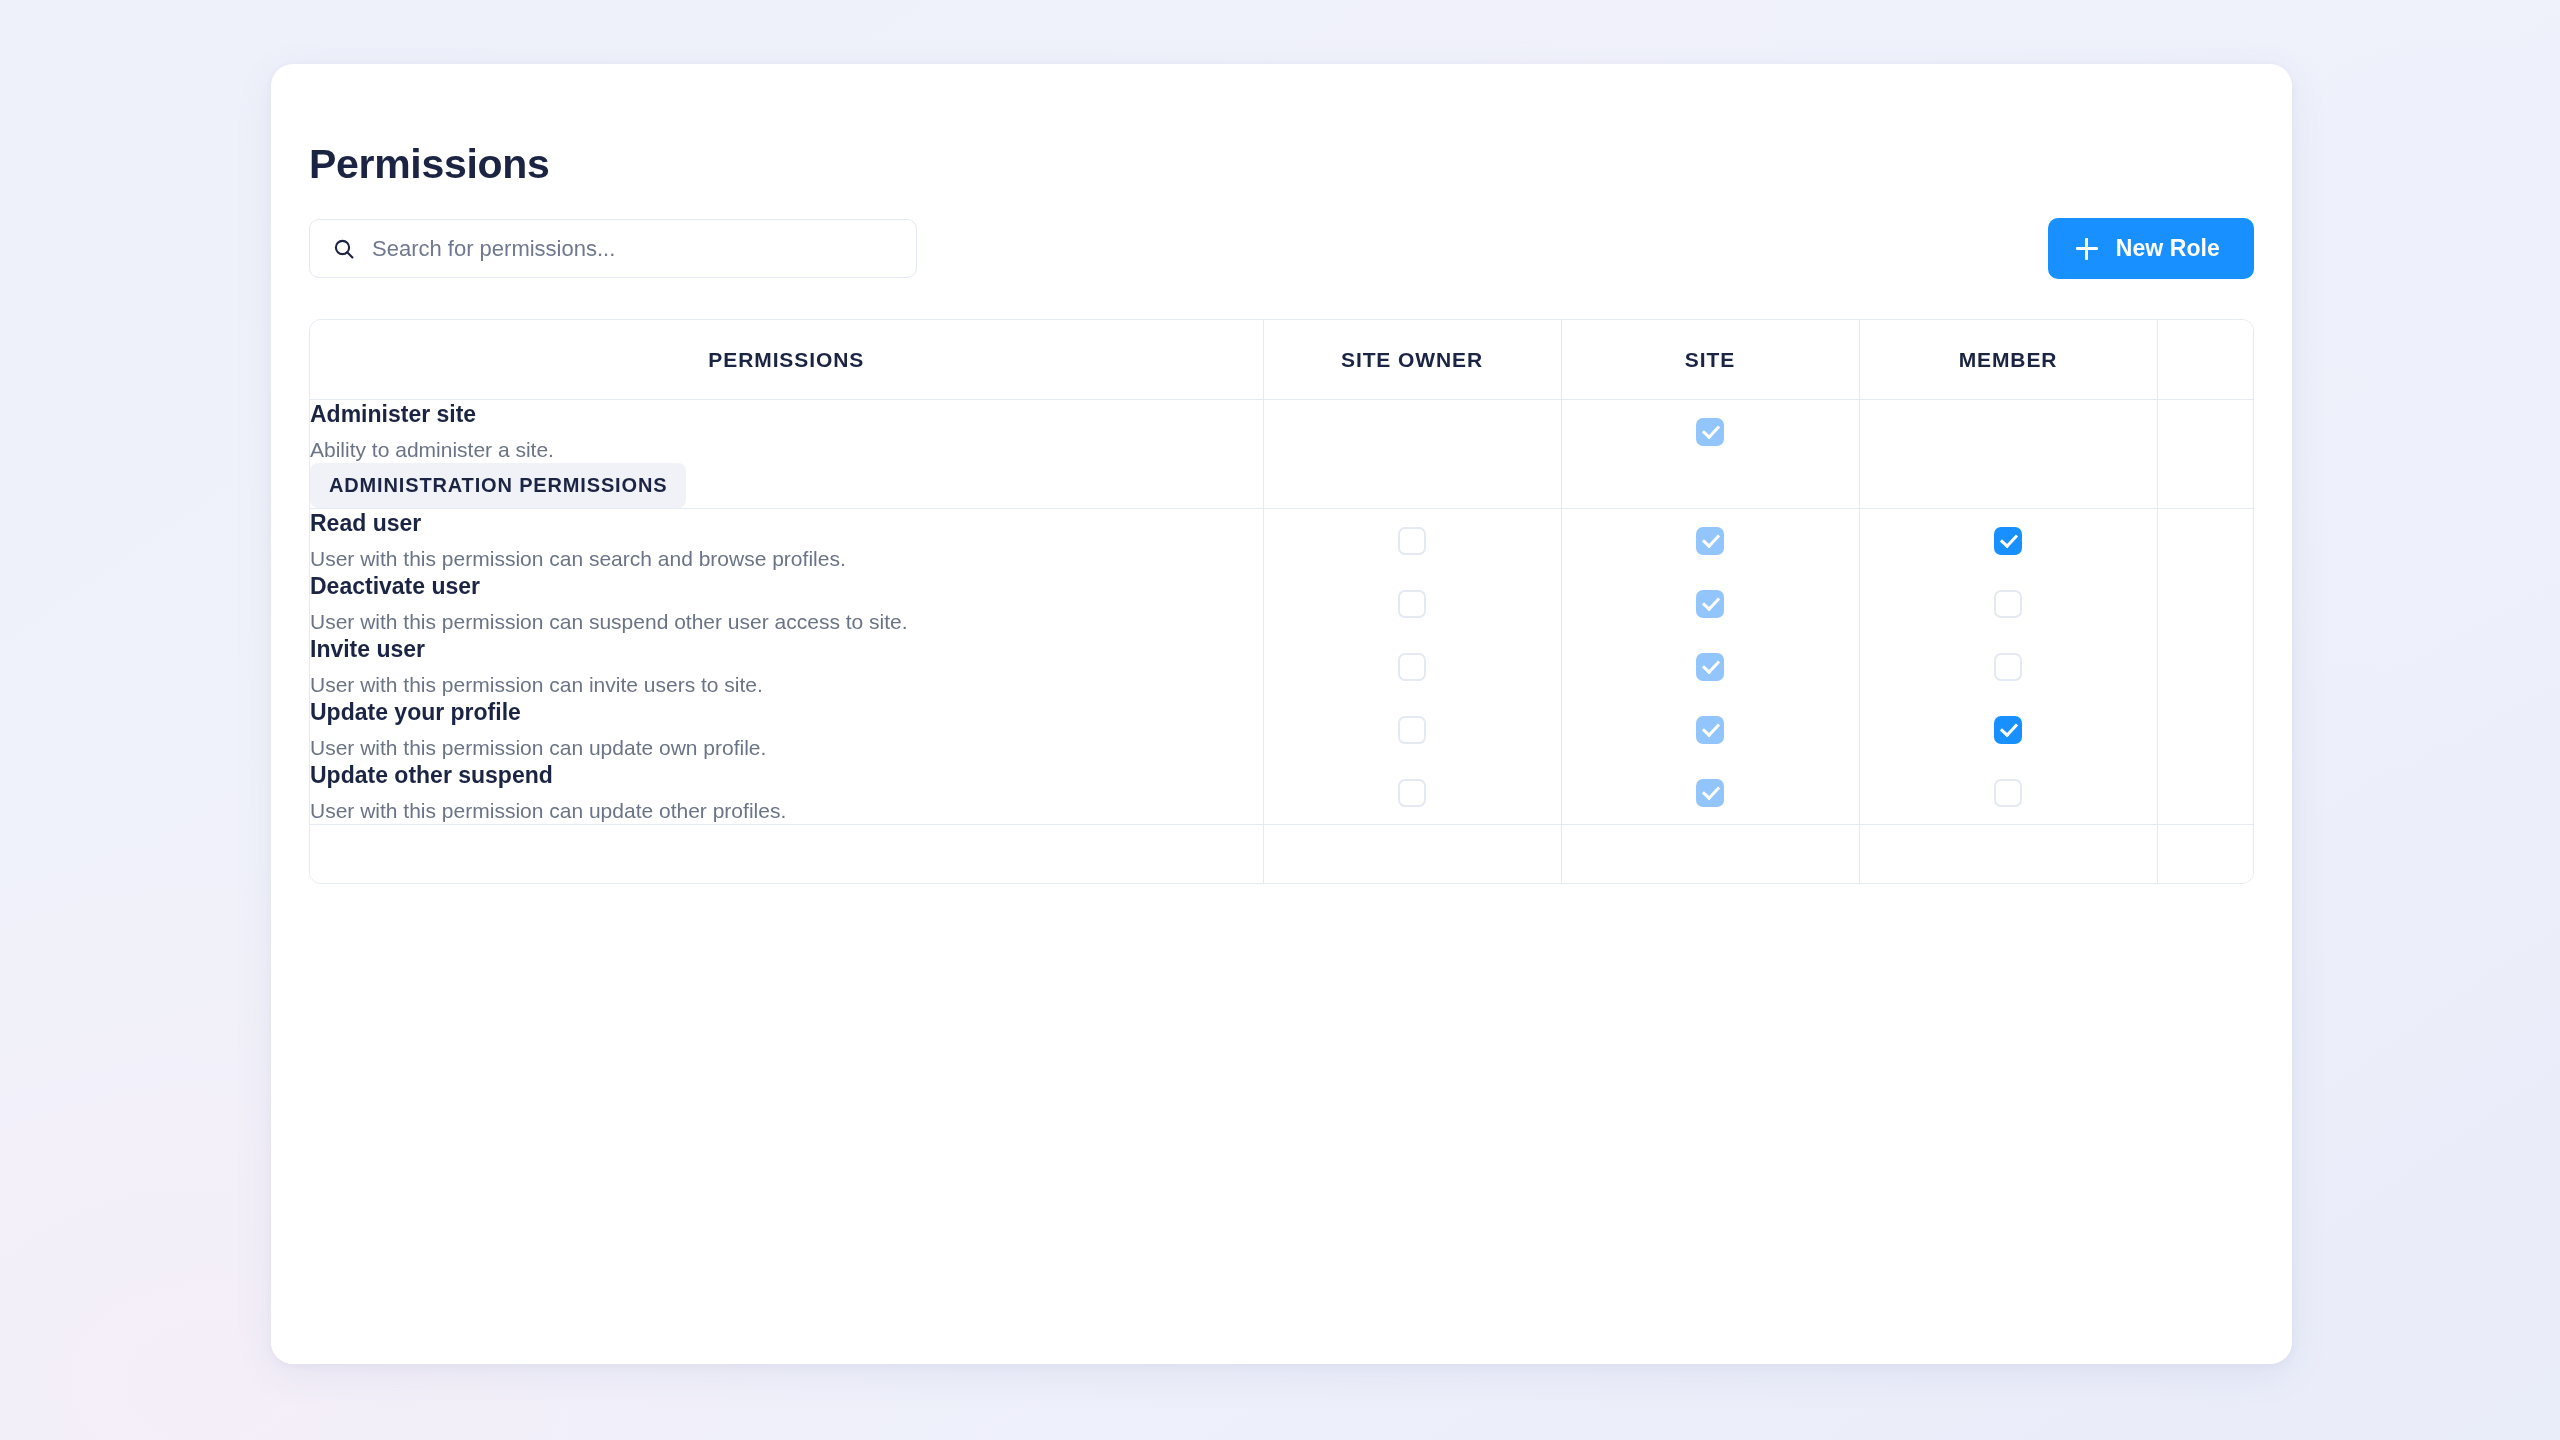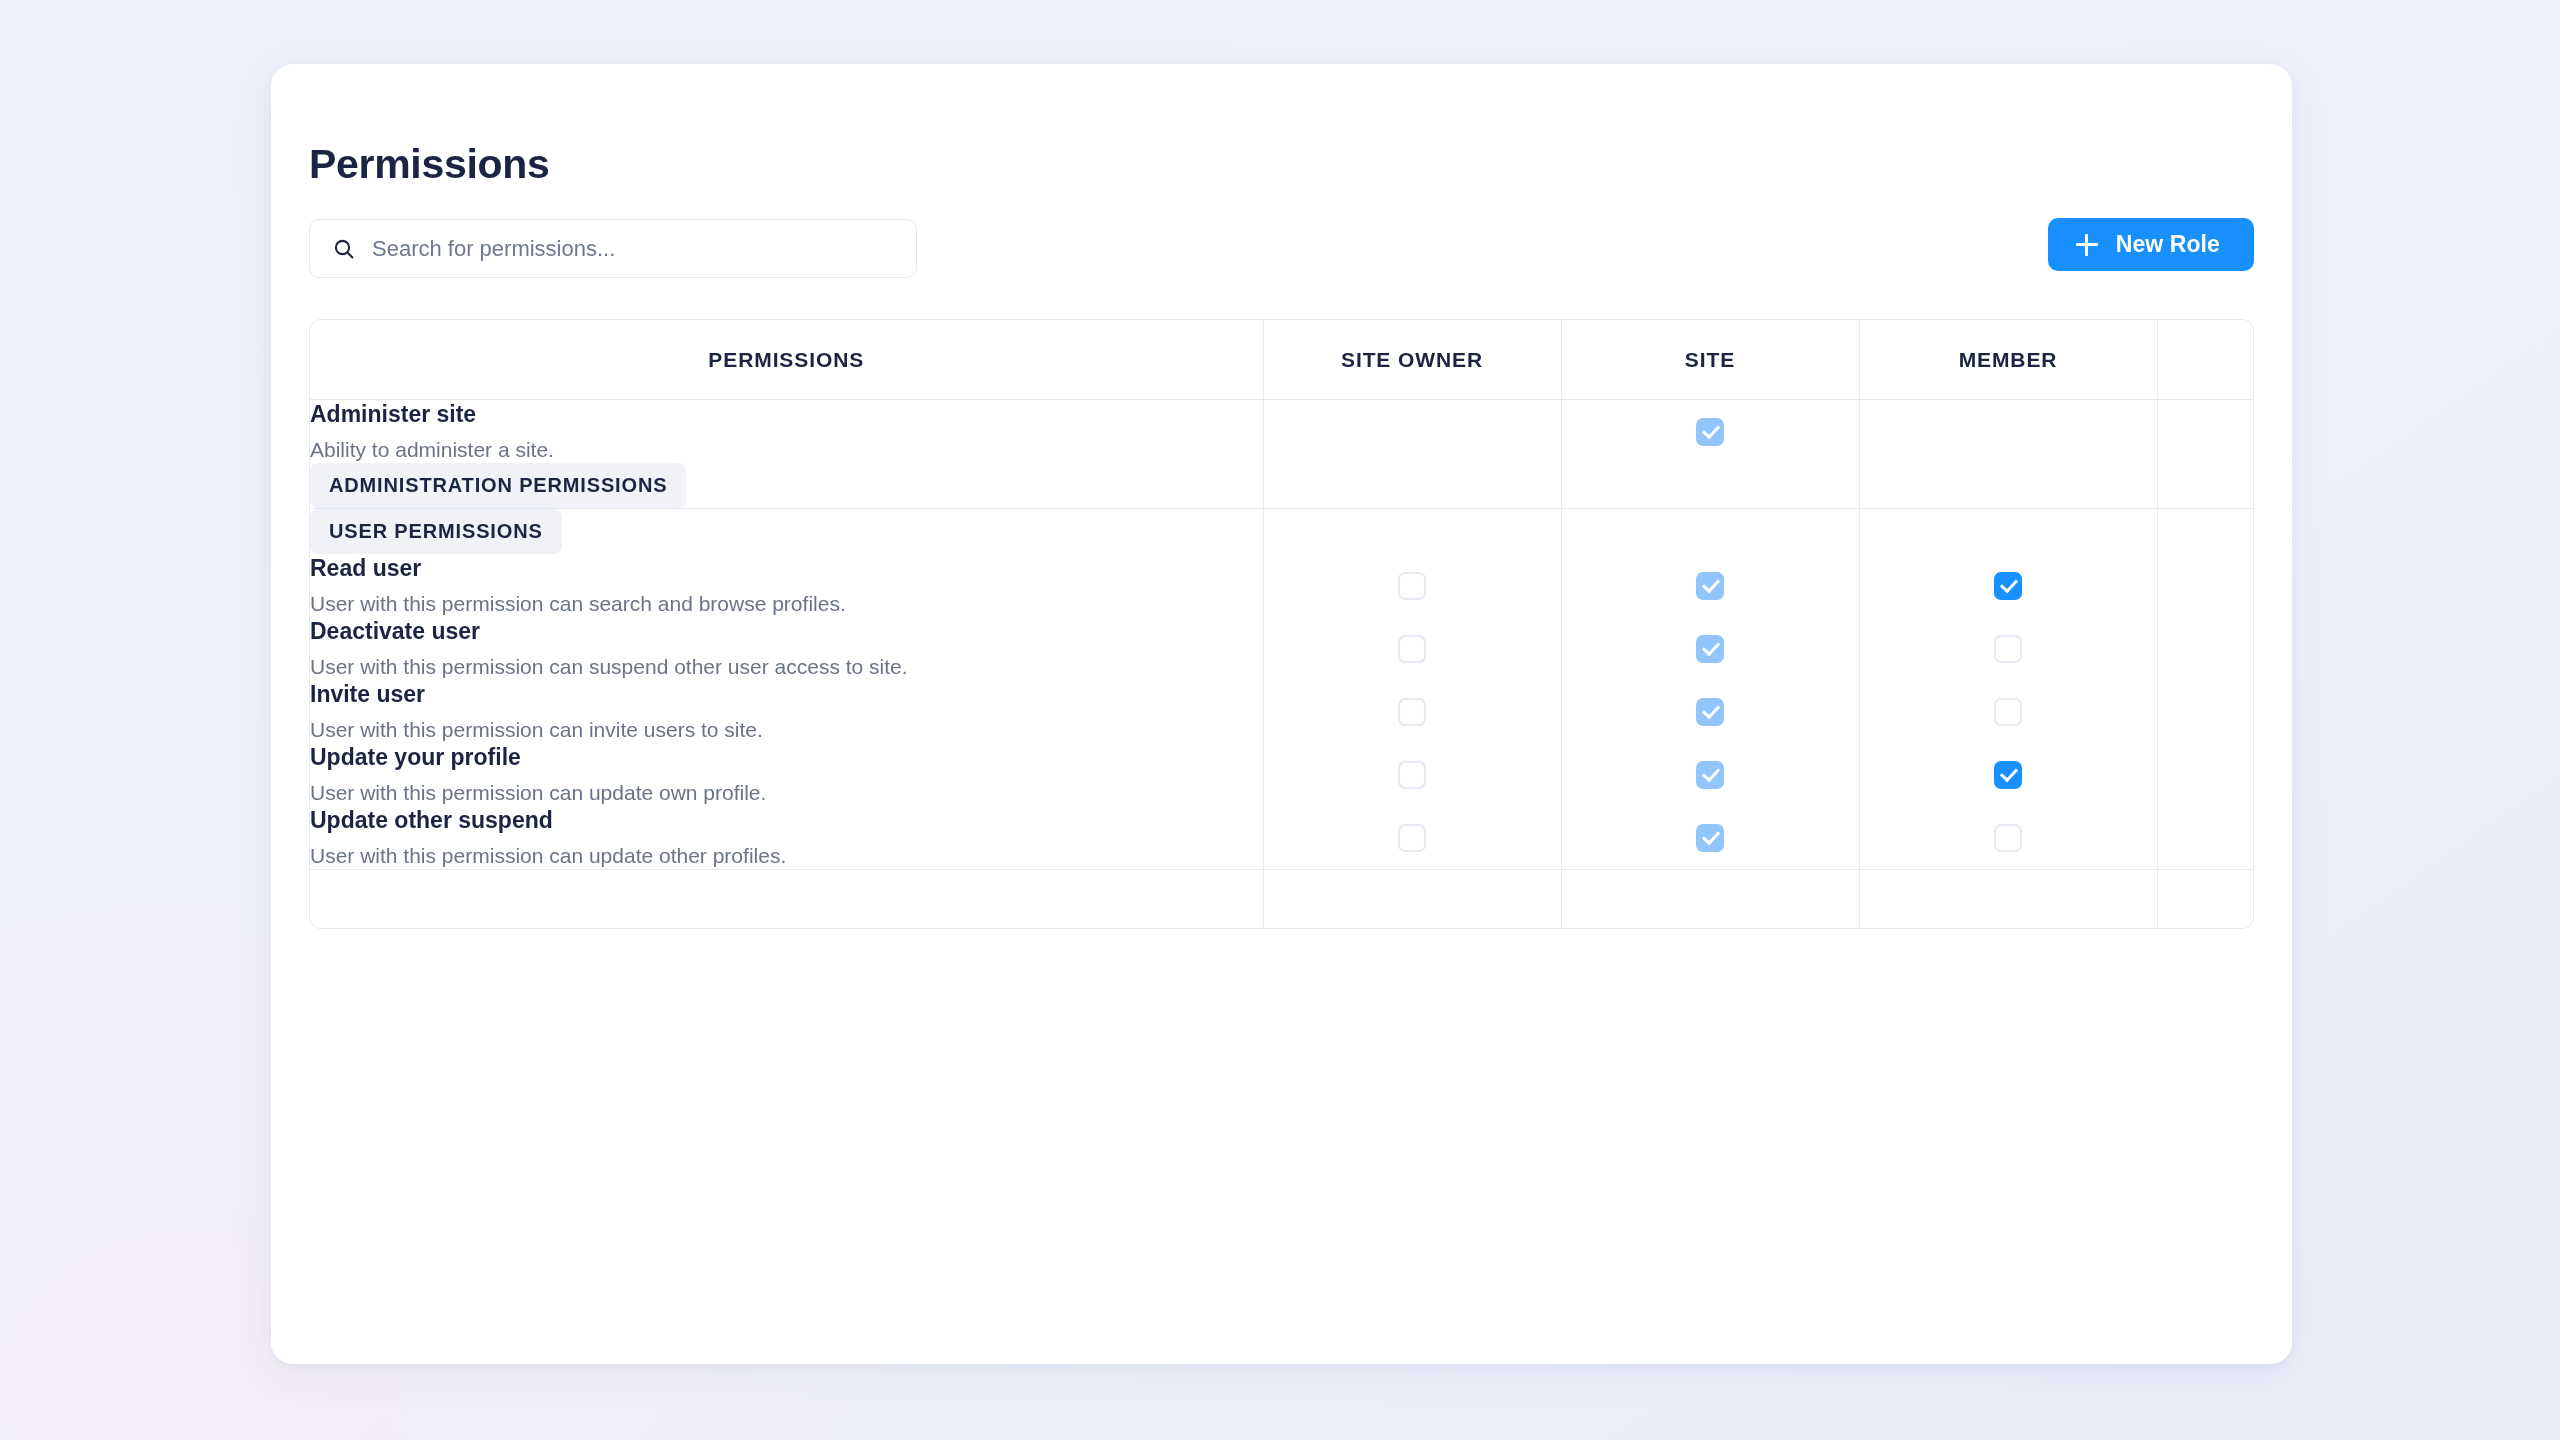--- a/index.html
+++ b/index.html
@@ -107,21 +107,21 @@
   }
   .search-input::placeholder {
     color: #6f7890;
     opacity: 1;
   }
 
   .new-role-btn {
     position: absolute;
     right: 0;
     top: -1px;
-    height: 53px;
+    height: 61px;
     padding: 0 34px 0 28px;
     border: none;
     border-radius: 10px;
     background: #1890ff;
     color: #ffffff;
     font-family: "Liberation Sans", sans-serif;
     font-size: 23px;
     font-weight: bold;
     letter-spacing: 0.1px;
     display: flex;
@@ -326,29 +326,20 @@
               <span class="group-badge">ADMINISTRATION PERMISSIONS</span>
             </td>
             <td></td>
             <td></td>
             <td></td>
             <td></td>
           </tr>
         </tbody>
 
         <tbody class="perm-group">
-          <tr>
-            <td class="group-head-cell">
-              <span class="group-badge">USER PERMISSIONS</span>
-            </td>
-            <td></td>
-            <td></td>
-            <td></td>
-            <td></td>
-          </tr>
 
           <tr>
             <td class="perm-cell">
               <div class="perm-name">Read user</div>
               <div class="perm-desc">User with this permission can search and browse profiles.</div>
             </td>
             <td class="cb-cell">
               <span class="cbx off"></span>
             </td>
             <td class="cb-cell">

